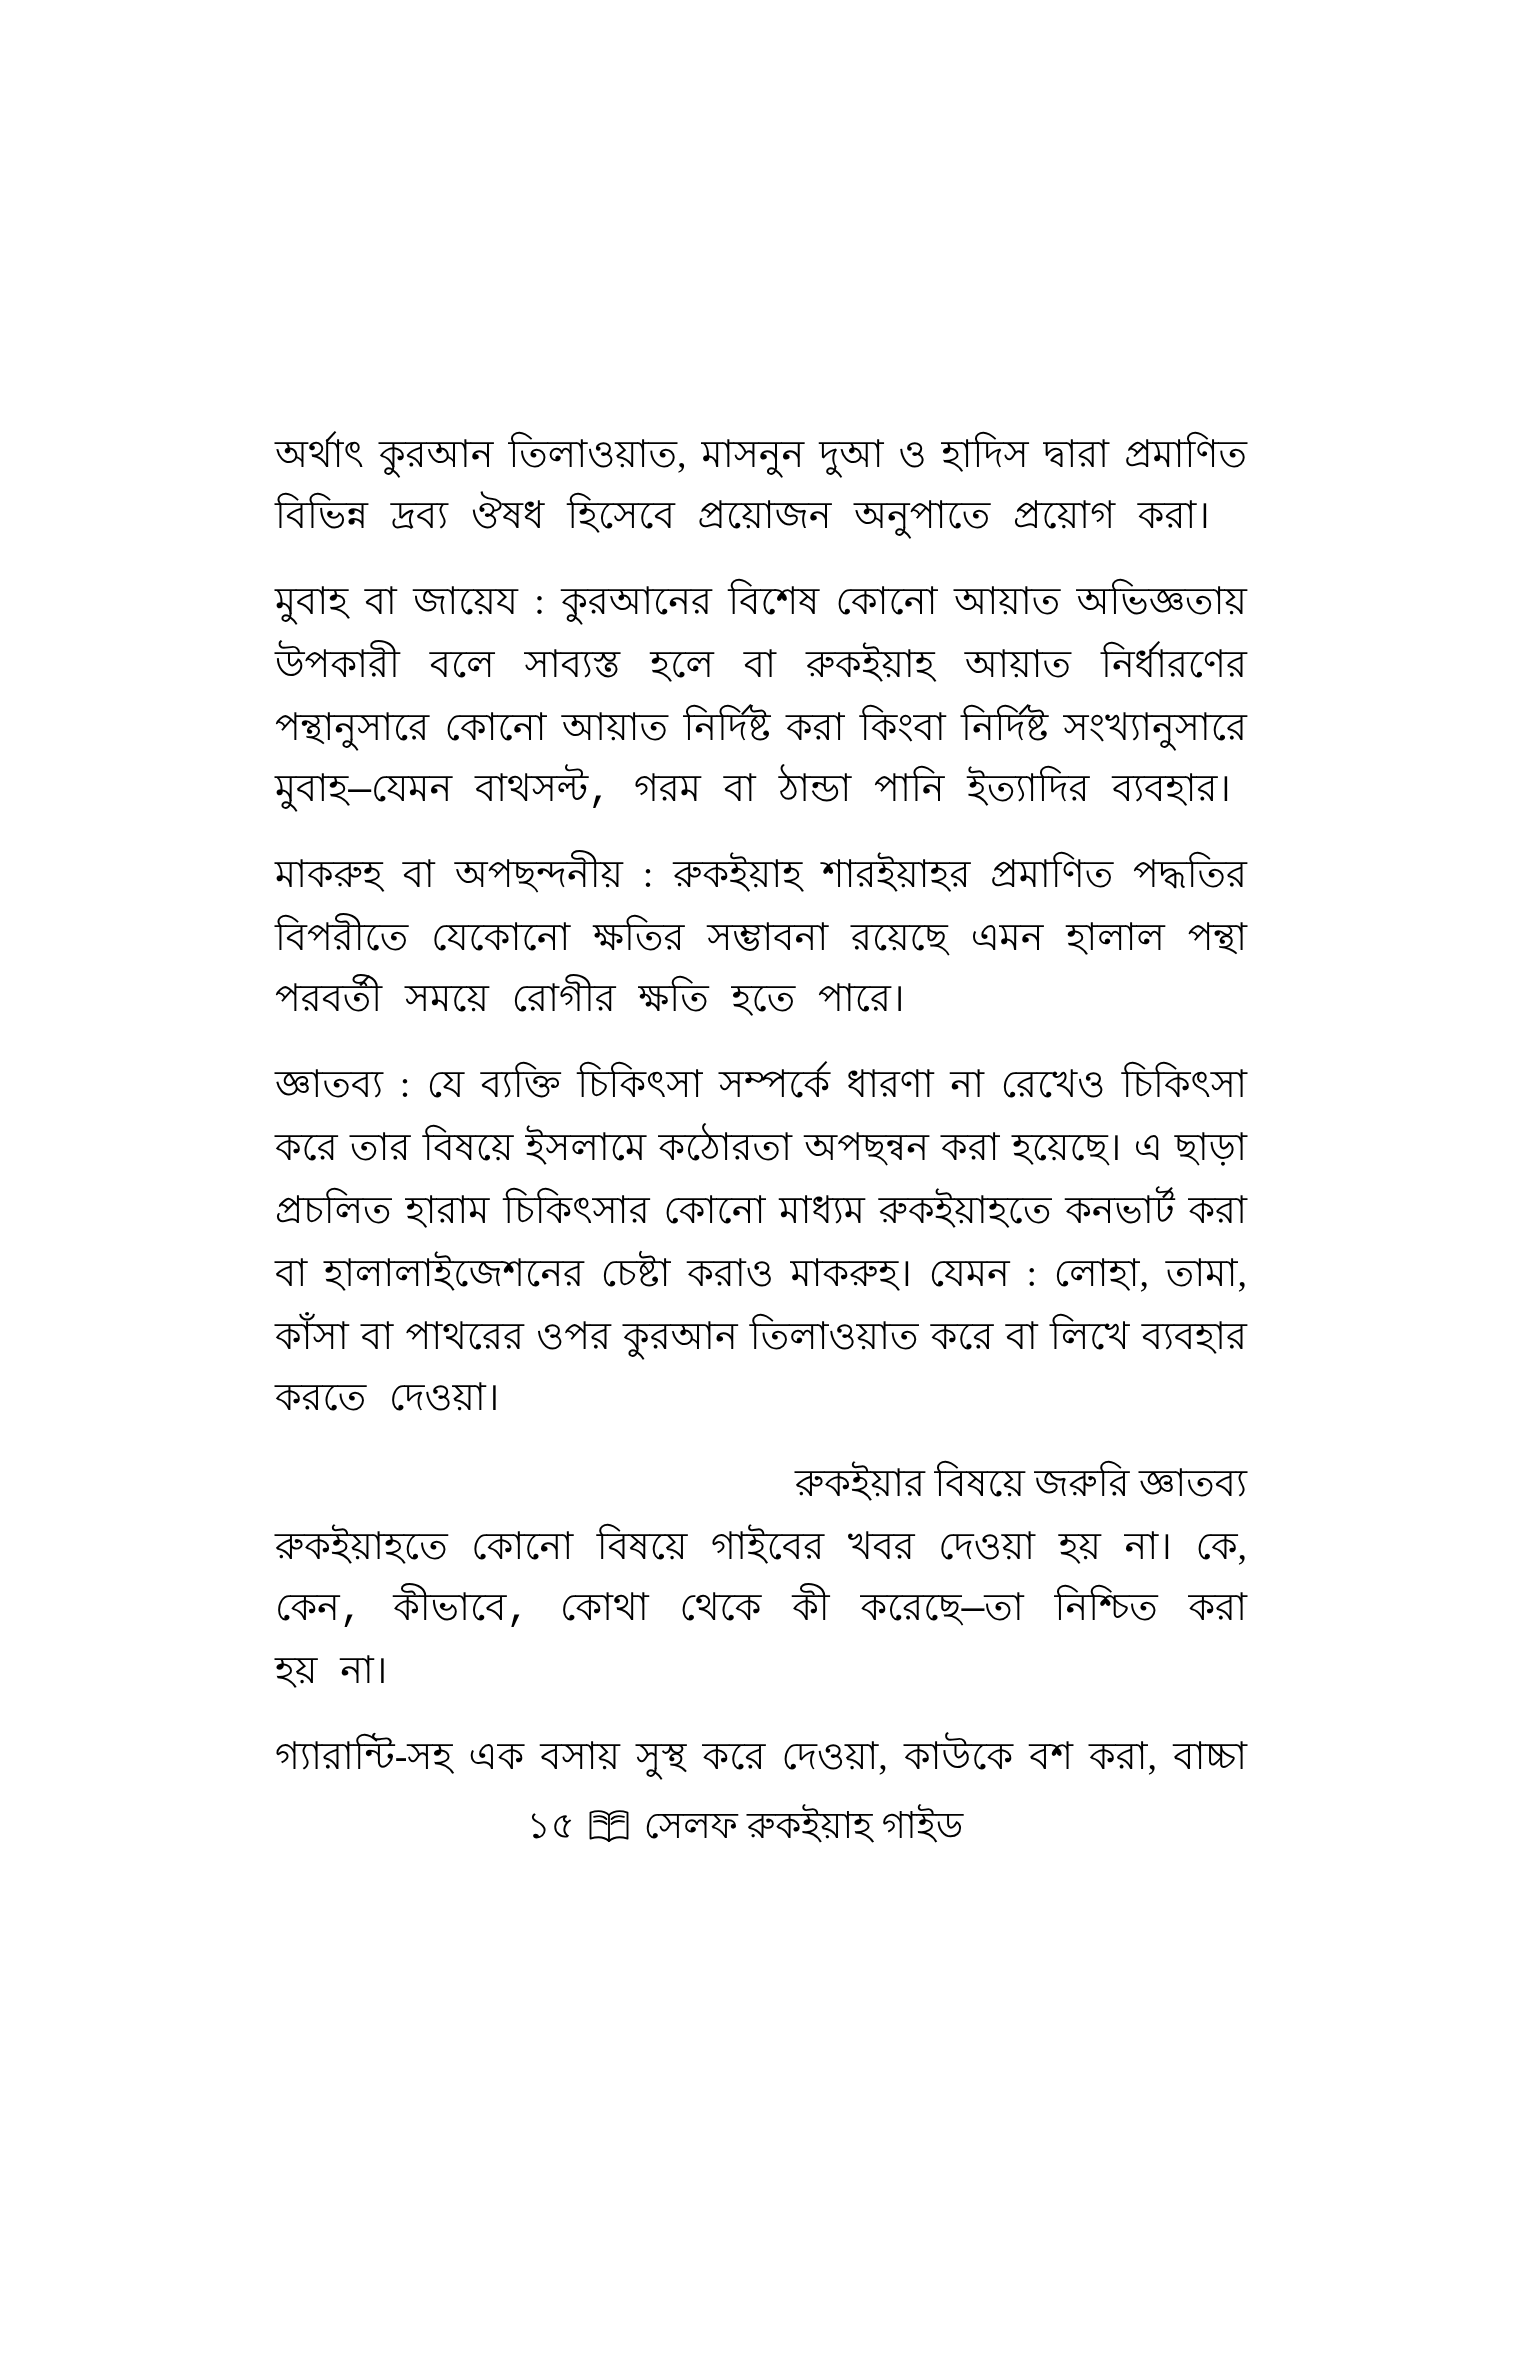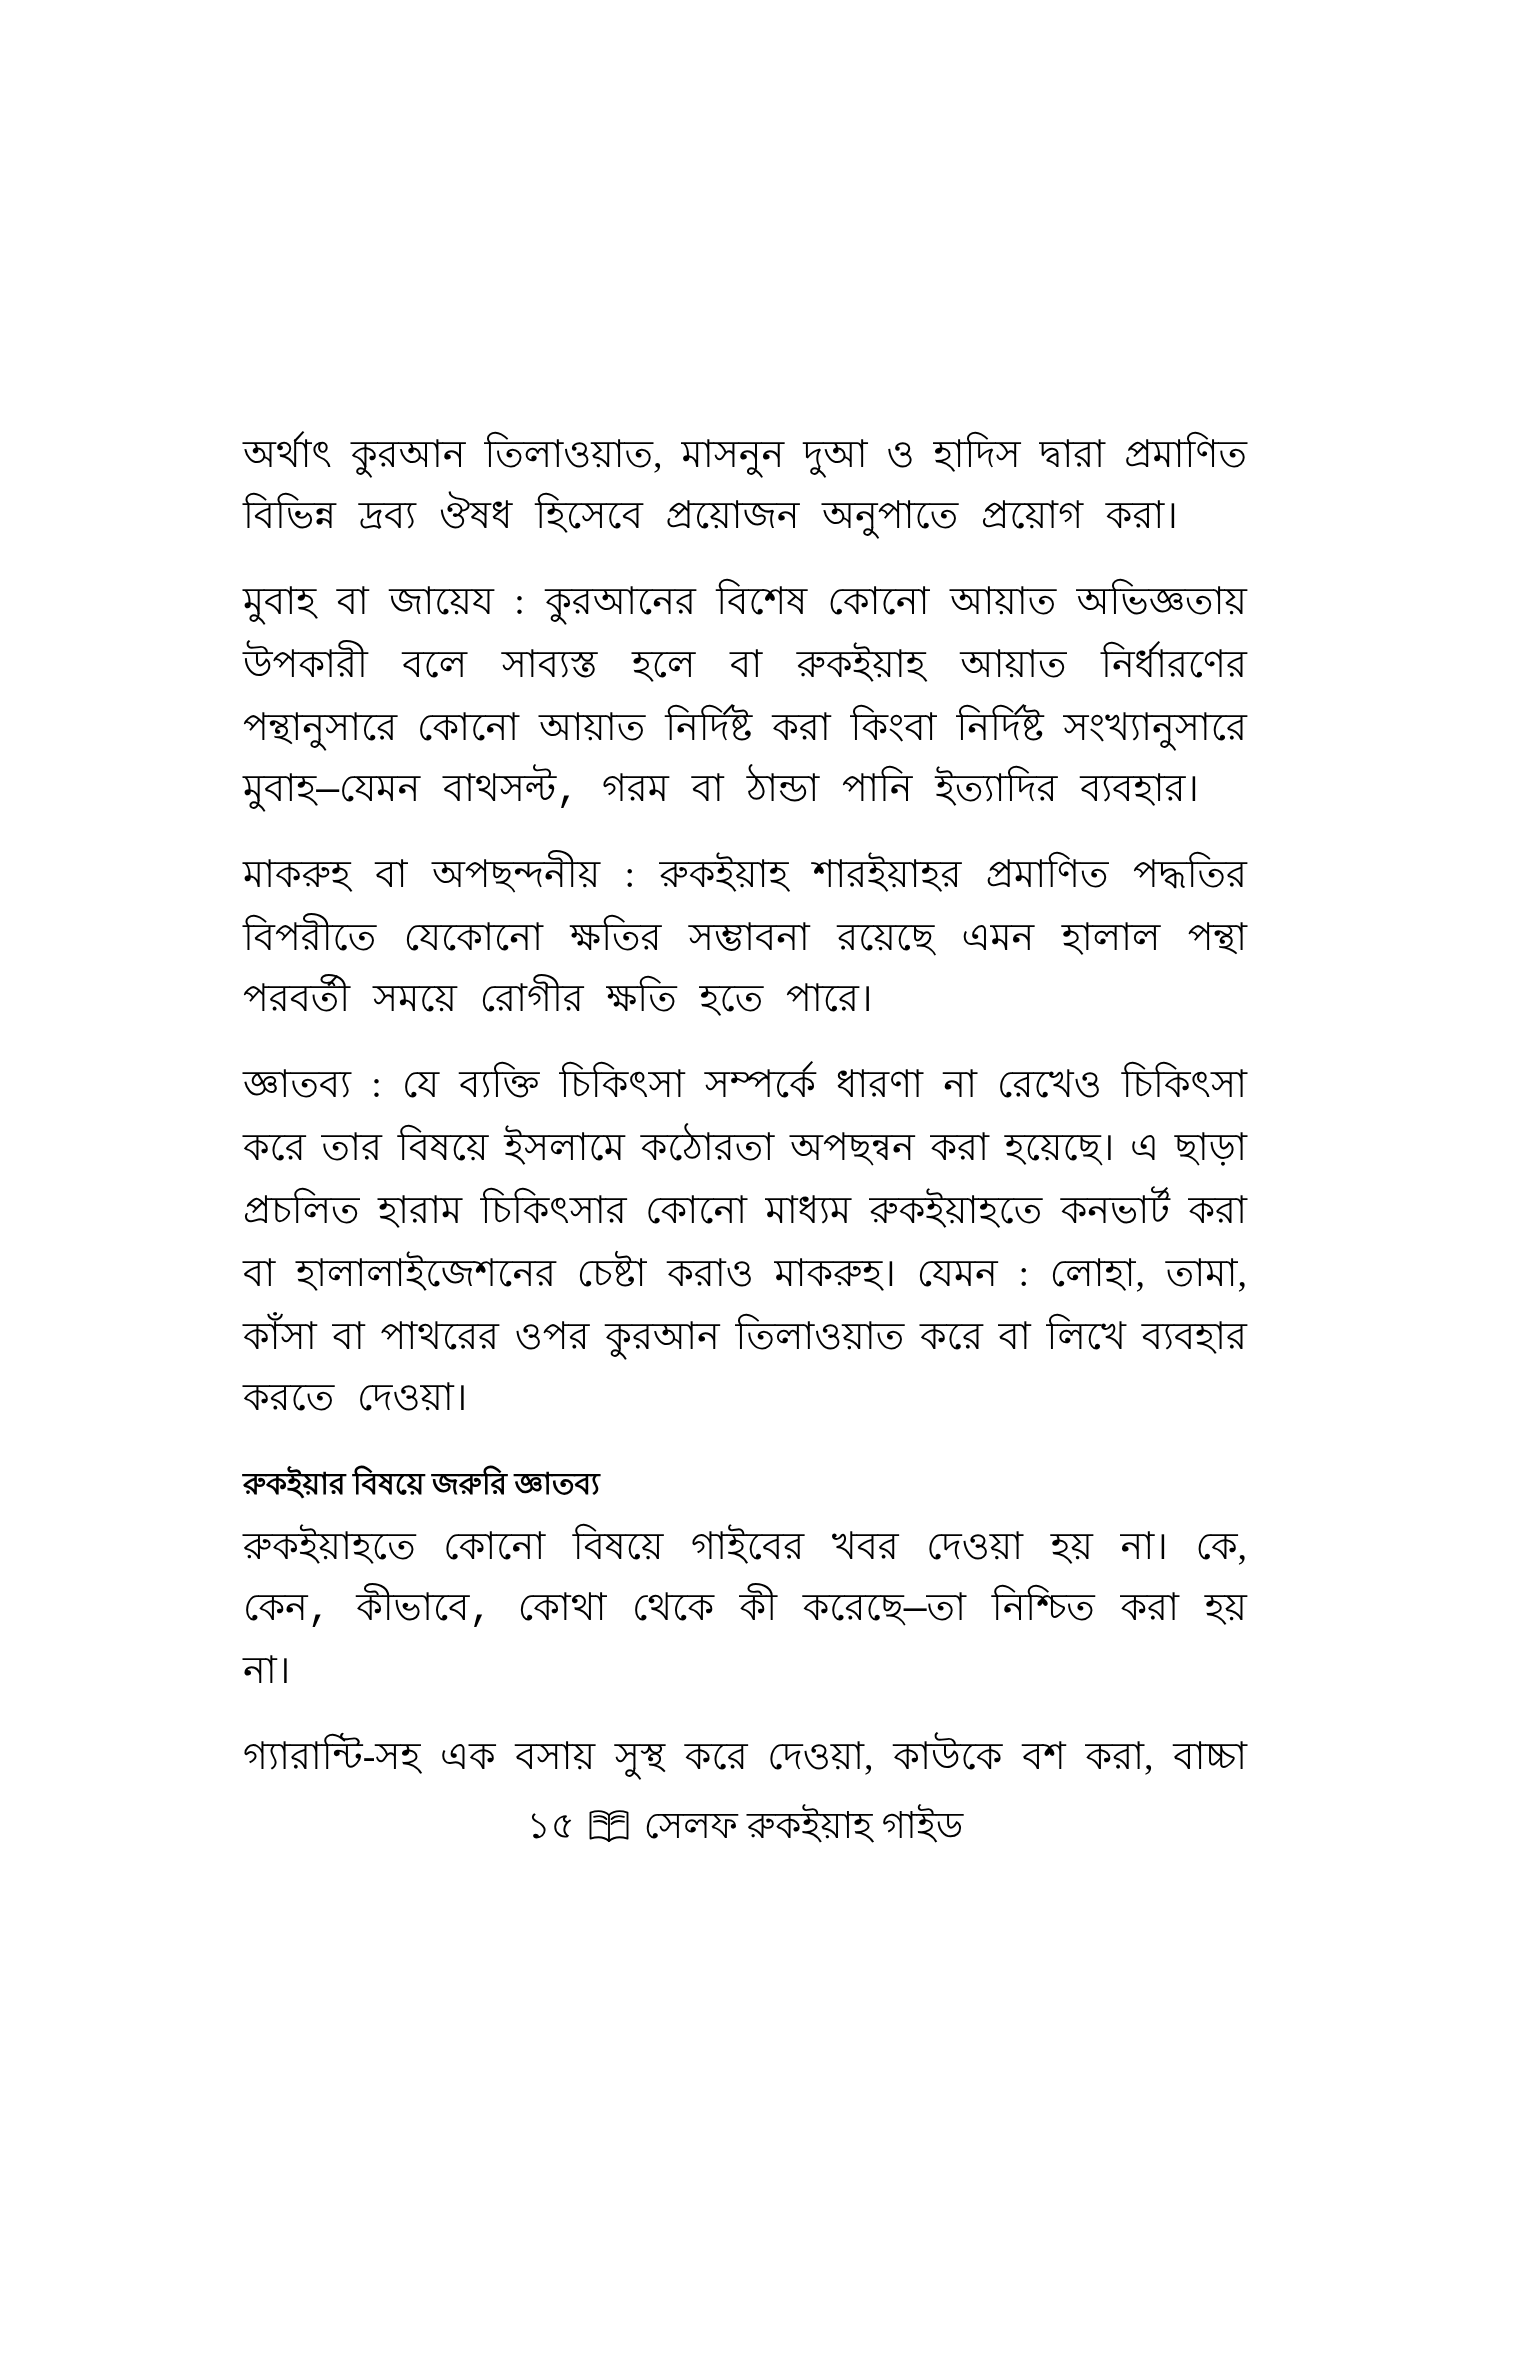--- a/index.html
+++ b/index.html
@@ -24,35 +24,36 @@
   .para {
     margin: 21px 0 0 0;
     font-size: 38px;
     line-height: 63px;
   }
   .para:first-child { margin-top: 0; }
   
   .jline {
     text-align: justify;
     text-align-last: justify;
+    margin-left: 32px;
   }
   .jline.last {
     text-align: justify;
     text-align-last: left;
     font-family: Liberation Mono, monospace;
   }
   .lead {
     font-weight: normal;
   }
   .section-heading {
     margin-top: 21px;
-    font-size: 30px;
+    font-size: 38px;
     line-height: 63px;
-    font-weight: bold;
-    text-align: left;
+    font-weight: normal;
+    text-align: right;
   }
   .footer {
     margin-top: 11px;
     font-size: 37px;
     line-height: 54px;
     text-align: center;
     white-space: nowrap;
   }
   .footer .book-icon {
     display: inline-block;

